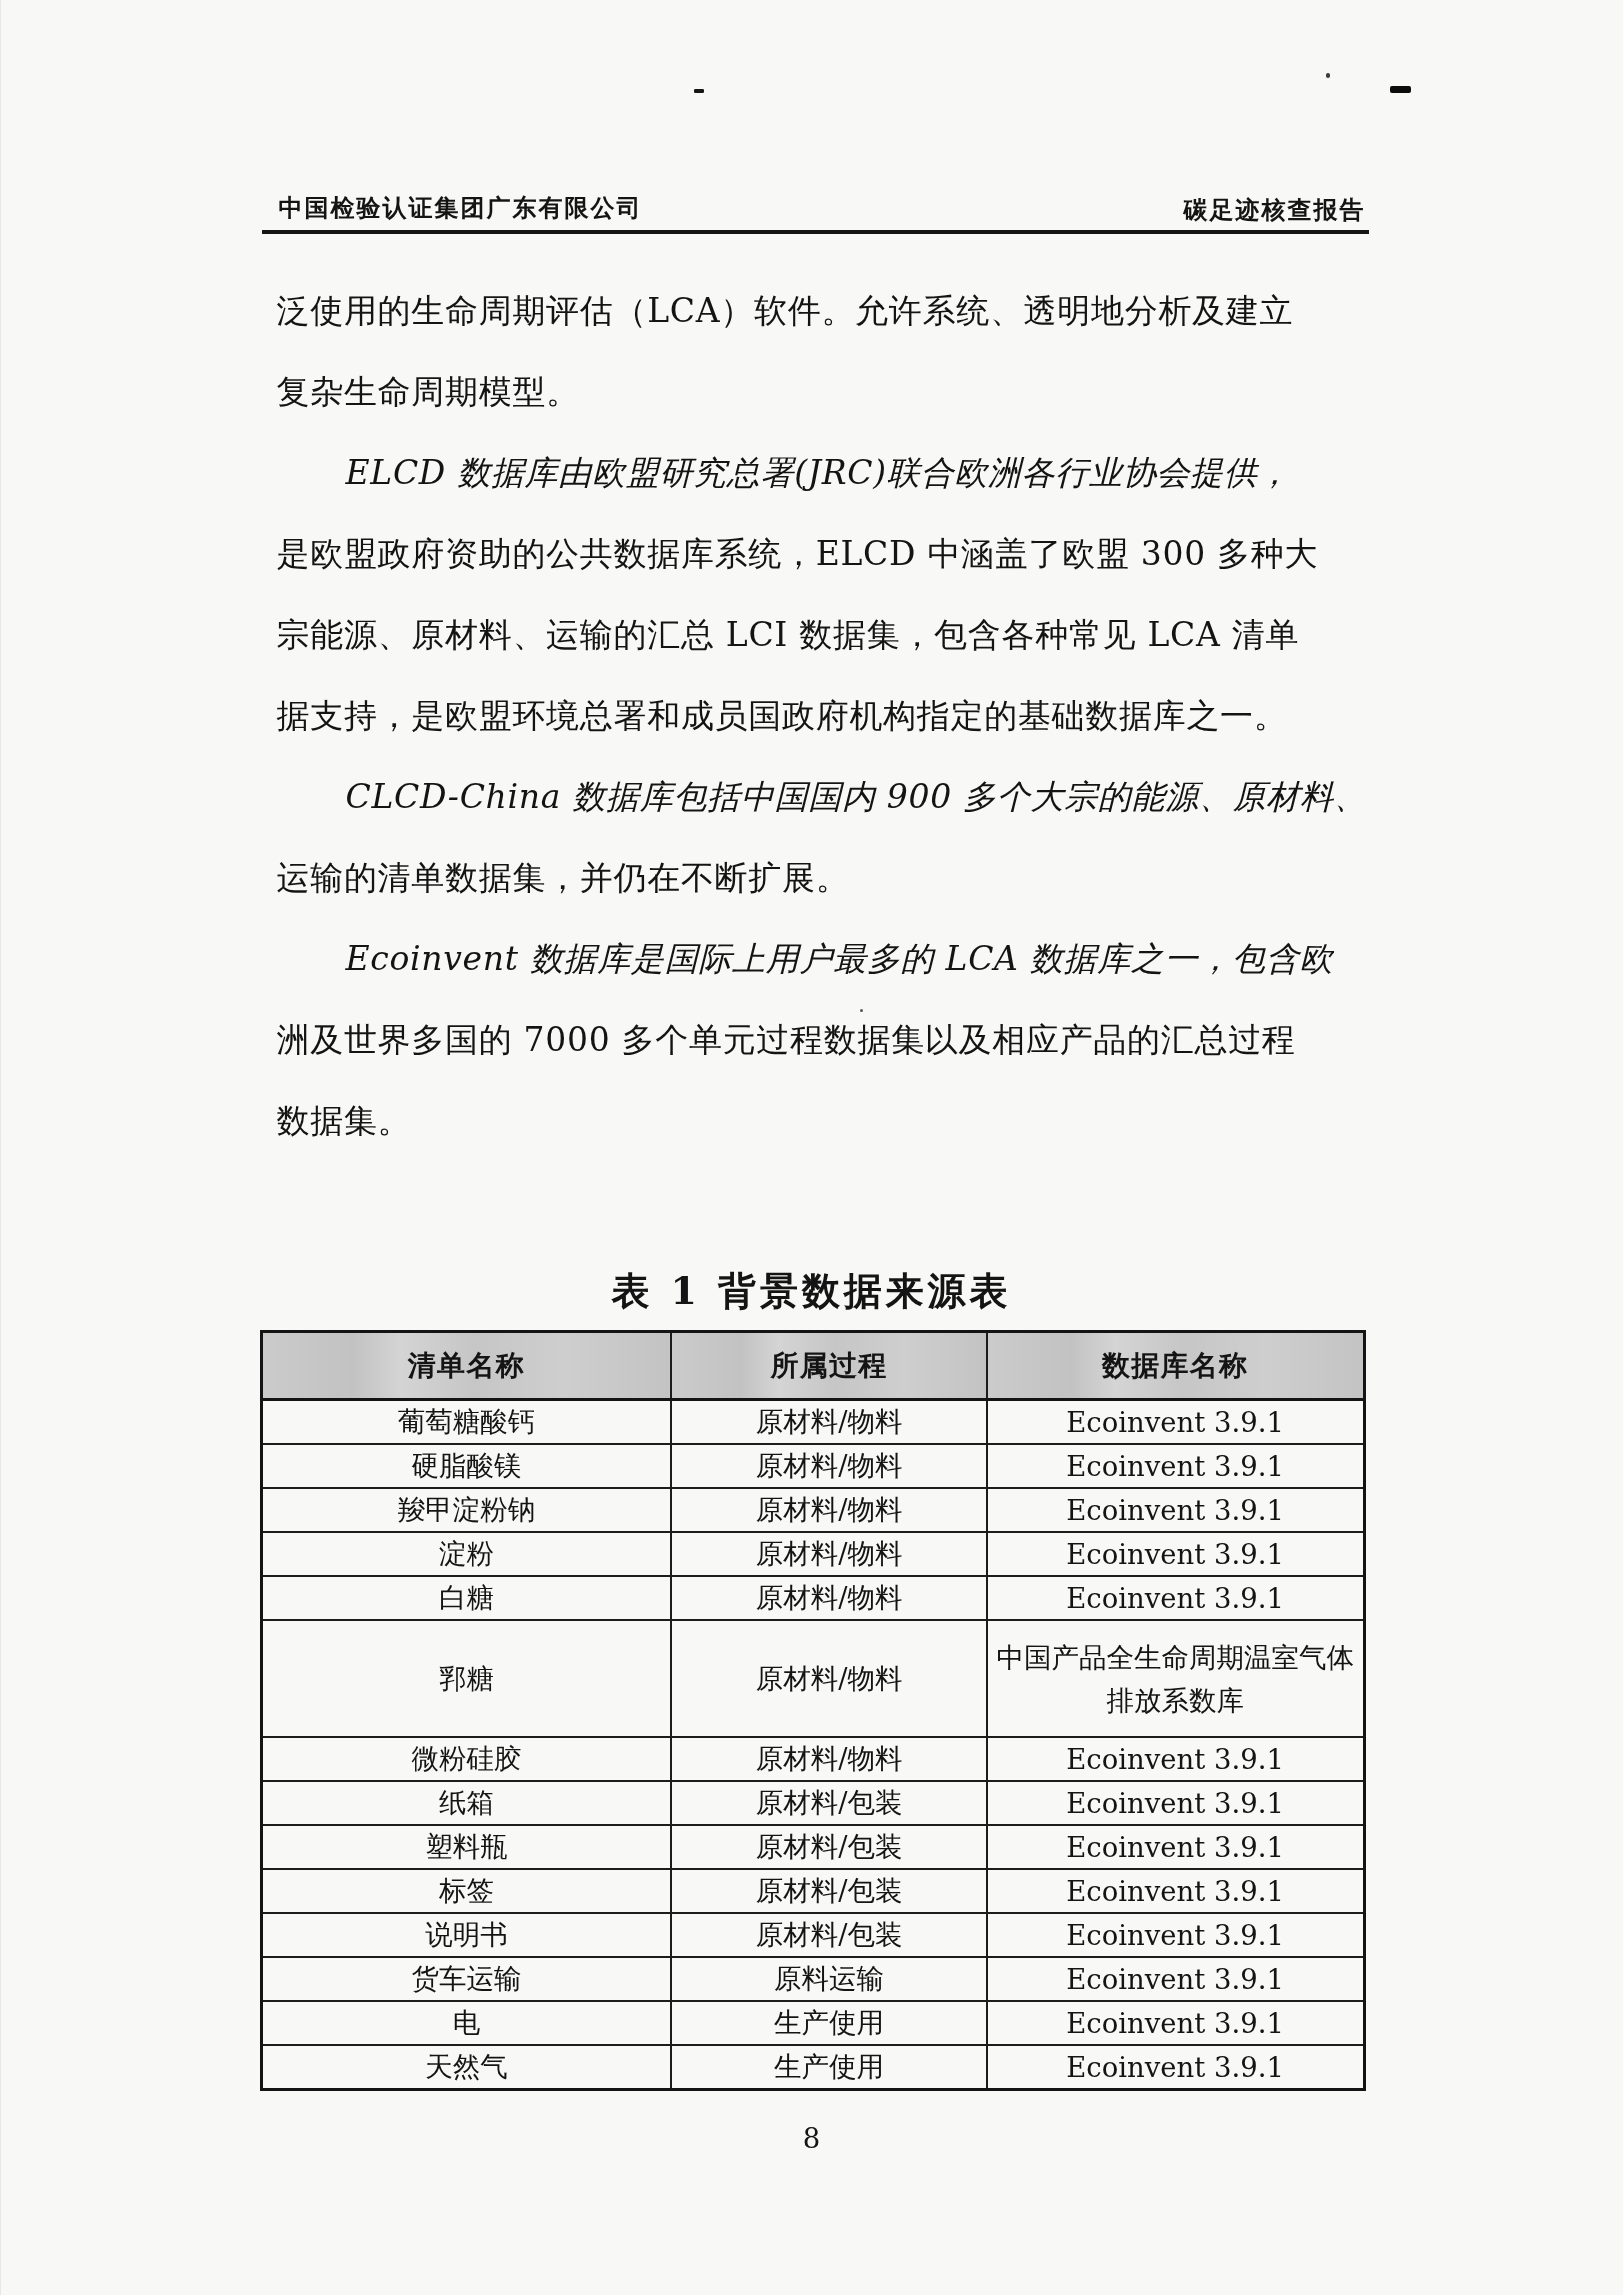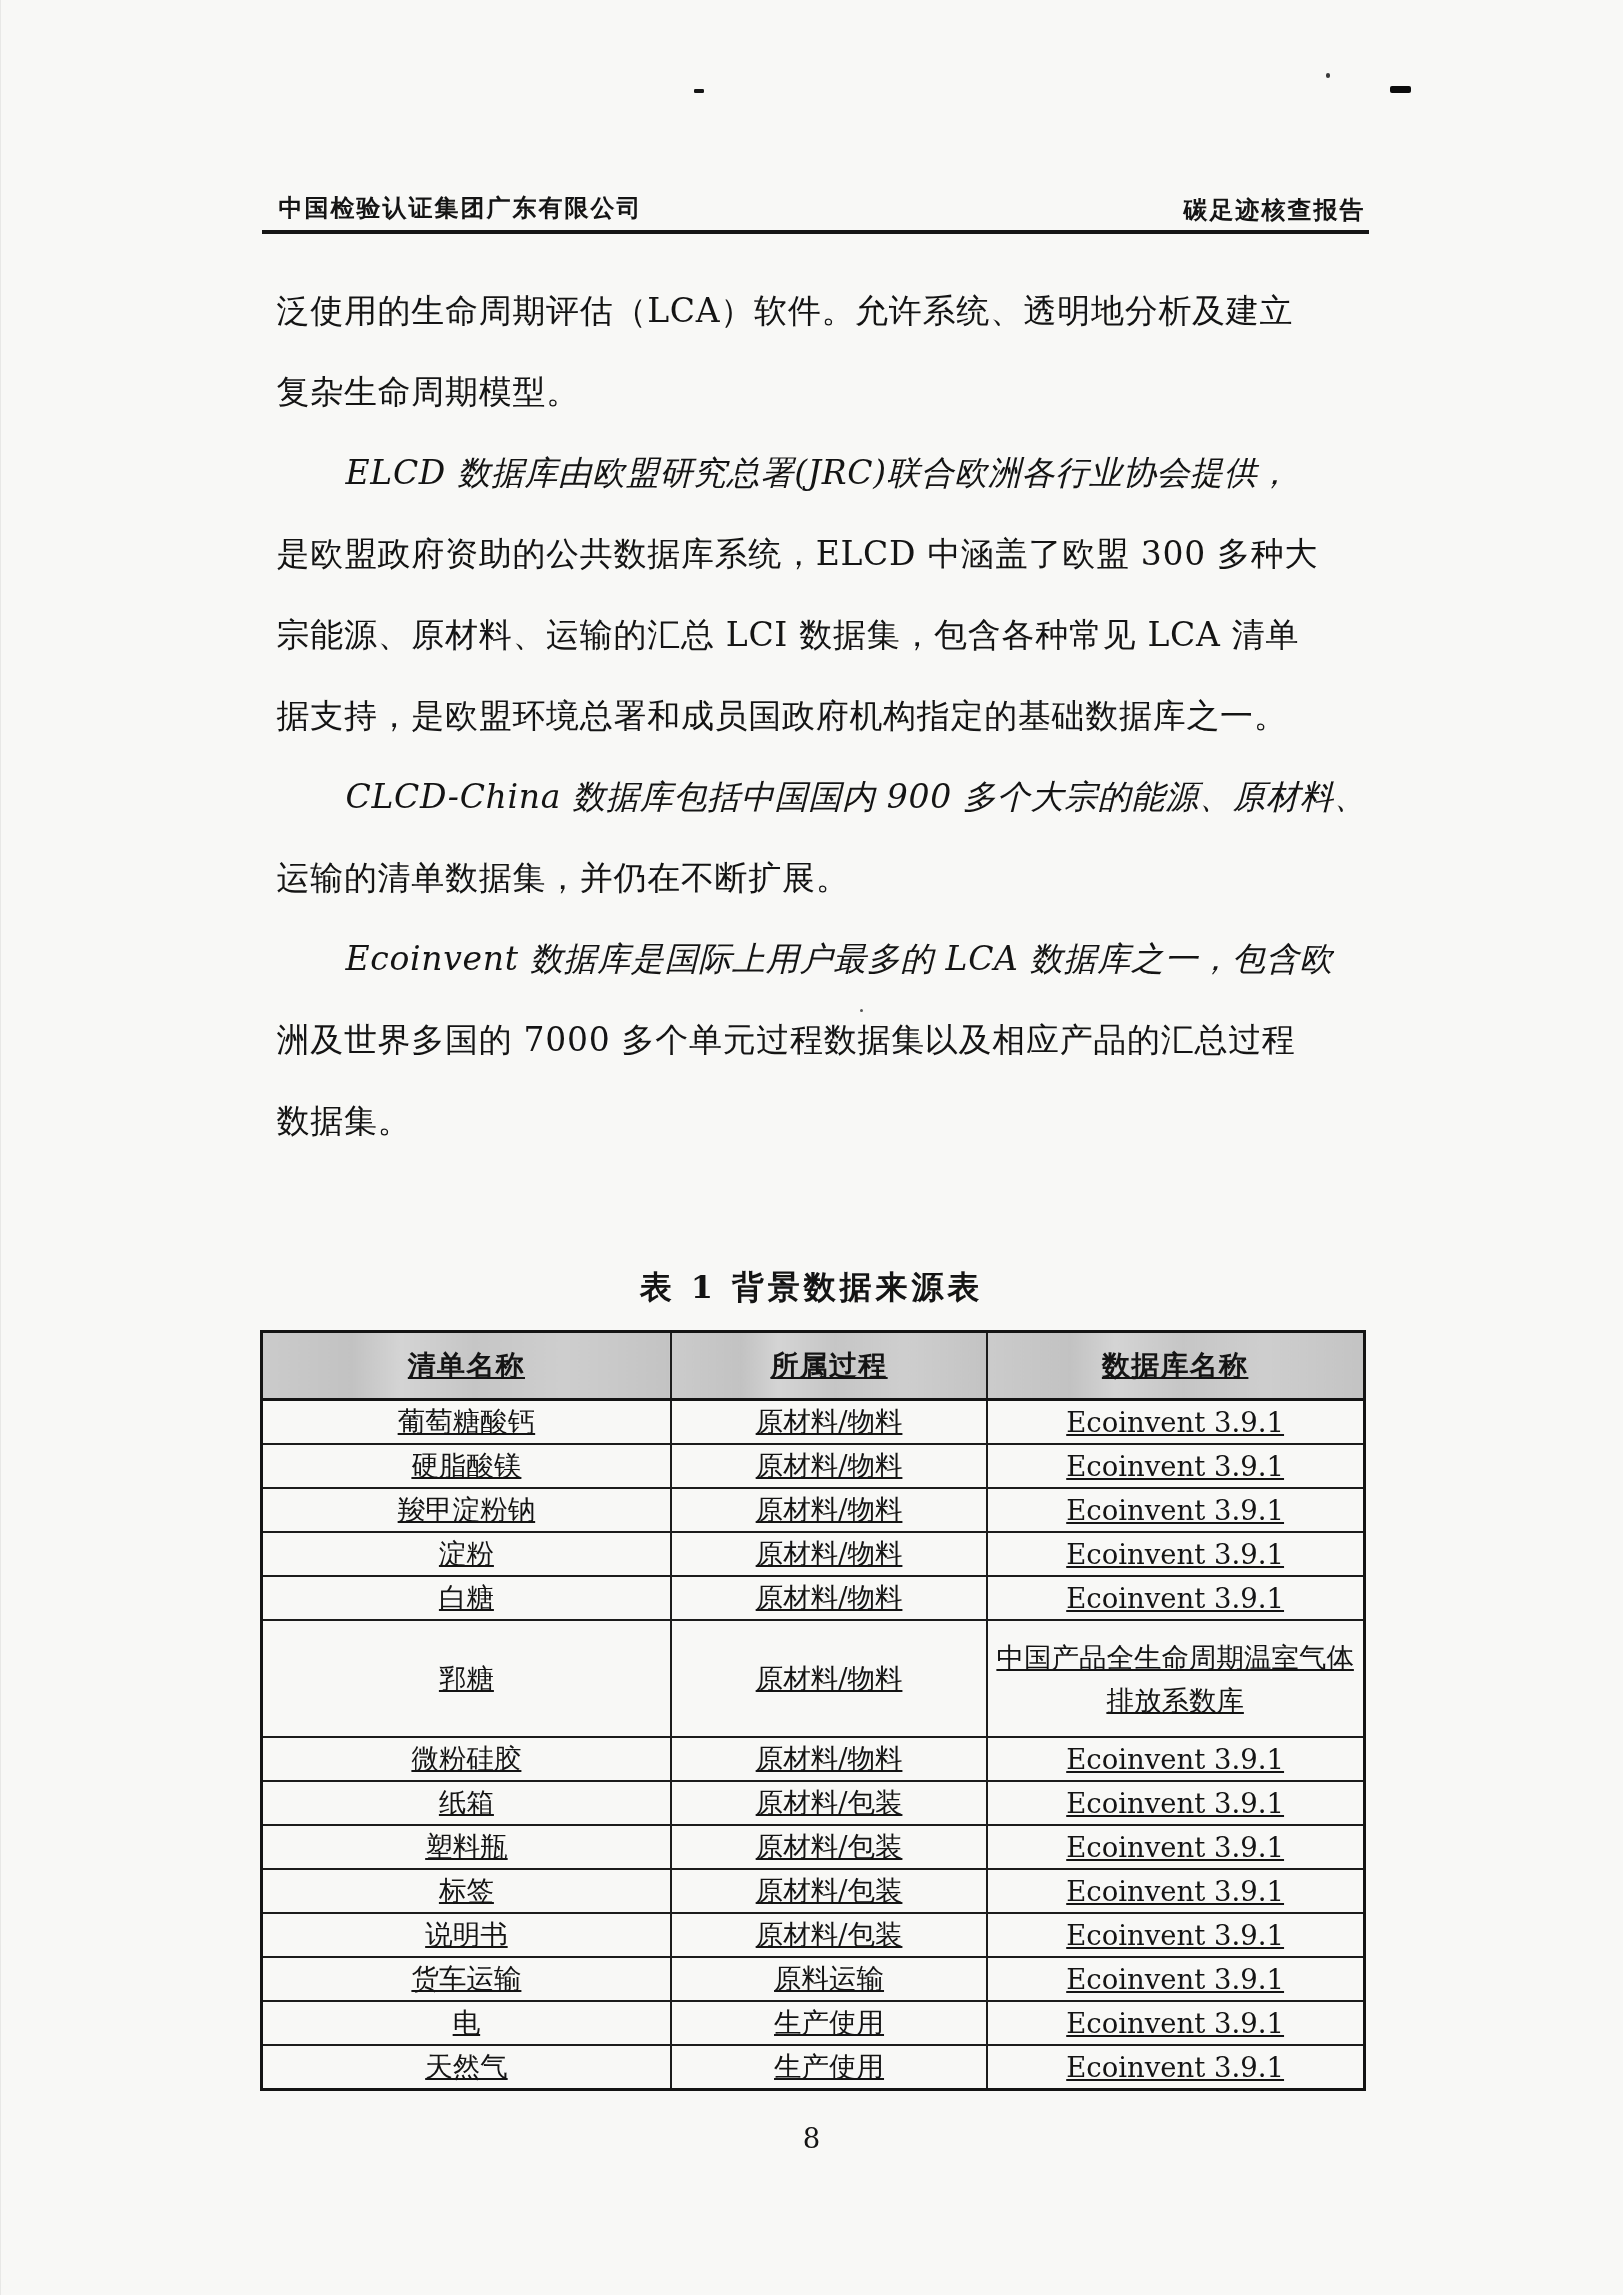--- a/index.html
+++ b/index.html
@@ -33,28 +33,28 @@
   .body-line {
     height: 81px; line-height: 81px;
     font-size: 33px; letter-spacing: 0.7px;
     white-space: nowrap;
   }
   .body-line.indent { padding-left: 69px; font-style: italic; }
 
   
   .table-title {
     position: absolute; left: 0; top: 1266px; width: 100%;
-    text-align: center; font-size: 32px; font-weight: bold; letter-spacing: 3.9px;
+    text-align: center; font-size: 38px; font-weight: bold; letter-spacing: 3.9px;
   }
   table.datatable {
     position: absolute; left: 259px; top: 1330px;
     width: 1106px; border-collapse: collapse; table-layout: fixed;
     font-size: 27.5px; color: #141414;
   }
-  table.datatable { border: 3.3px solid #141414; text-decoration: underline; }
+  table.datatable { border: 3.3px solid #141414; }
   .datatable th, .datatable td {
     border: 2px solid #1c1c1c;
     text-align: center; vertical-align: middle;
     padding: 0 6.5px; overflow: hidden;
   }
   .datatable th {
     height: 65px; font-size: 28px; font-weight: bold; letter-spacing: 1.3px;
     background: linear-gradient(90deg, #cbcbcb 0%, #c2c2c2 22%, #d4d4d4 34%, #c6c6c6 52%, #cecece 74%, #c3c3c3 100%);
     border-bottom: 3.3px solid #141414;
   }

